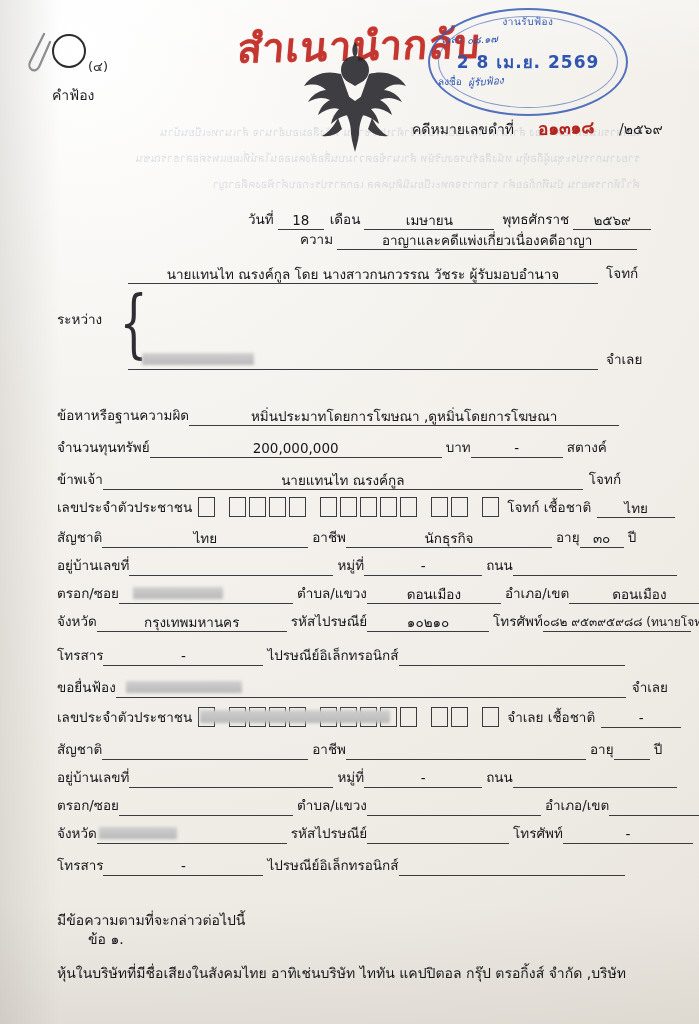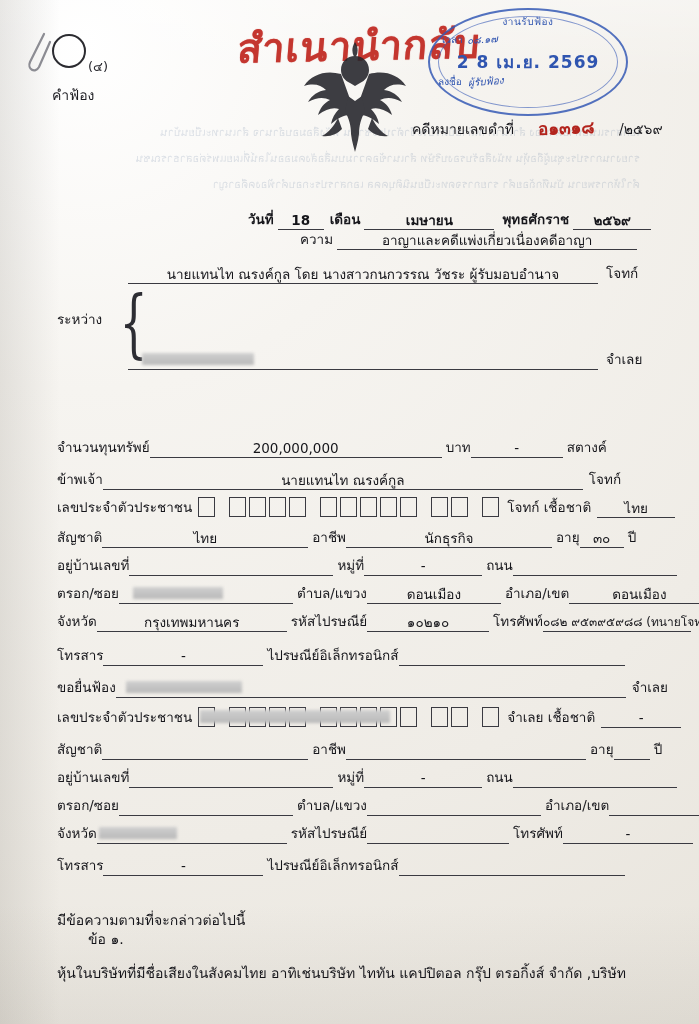--- a/index.html
+++ b/index.html
@@ -194,21 +194,21 @@
 
   <div class="case-no">
     <span>คดีหมายเลขดำที่</span>
     <span class="line" style="width:96px;border-bottom:none;">
       <span class="num">อ๑๓๑๘</span>
     </span>
     <span class="smallhand">/๒๕๖๙</span>
   </div>
 
 
-  <div class="row" style="left:248px;top:200px;font-weight:bold;">
+  <div class="row" style="left:248px;top:200px;">
     <span class="lbl">วันที่</span>
     <span class="line val" style="width:46px;margin-left:4px;">18</span>
     <span class="lbl" style="margin-left:6px;">เดือน</span>
     <span class="line val" style="width:130px;margin-left:4px;">เมษายน</span>
     <span class="lbl" style="margin-left:8px;">พุทธศักราช</span>
     <span class="line val" style="width:78px;margin-left:4px;margin-top:12px;">๒๕๖๙</span>
   </div>
 
   <div class="row" style="left:300px;top:228px;">
     <span class="lbl">ความ</span>
@@ -225,20 +225,24 @@
     <span class="lbl" style="margin-left:8px;">โจทก์</span>
   </div>
 
   <div class="row" style="left:128px;top:348px;">
     <span class="line" style="width:470px;text-align:left;">
       <span class="redact" style="width:112px;margin-left:14px;"></span>
     </span>
     <span class="lbl" style="margin-left:8px;">จำเลย</span>
   </div>
 
+  <div class="row" style="left:57px;top:404px;">
+    <span class="lbl">ข้อหาหรือฐานความผิด</span>
+    <span class="line val" style="width:430px;">หมิ่นประมาทโดยการโฆษณา ,ดูหมิ่นโดยการโฆษณา</span>
+  </div>
 
   <div class="row" style="left:57px;top:436px;">
     <span class="lbl">จำนวนทุนทรัพย์</span>
     <span class="line val" style="width:292px;">200,000,000</span>
     <span class="lbl" style="margin-left:4px;">บาท</span>
     <span class="line val" style="width:92px;">-</span>
     <span class="lbl" style="margin-left:4px;">สตางค์</span>
   </div>
 
   <div class="row" style="left:57px;top:468px;">

